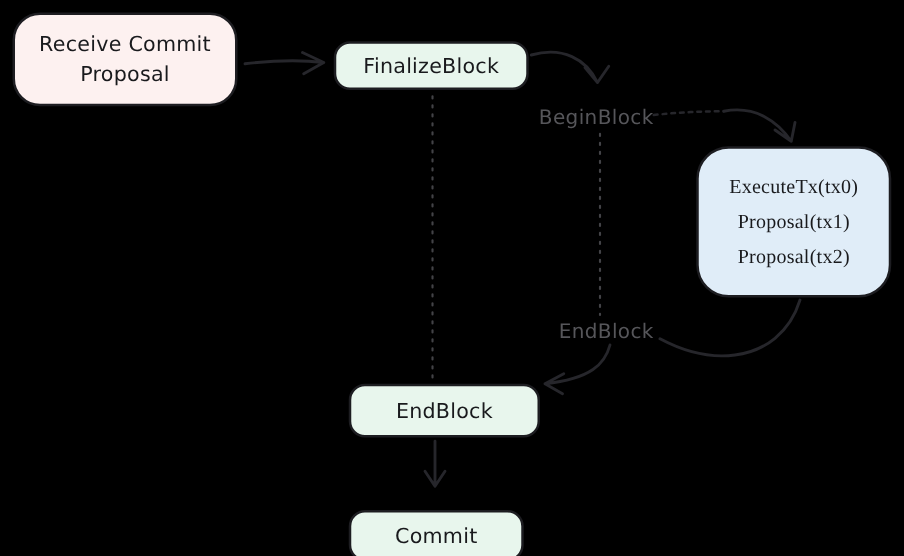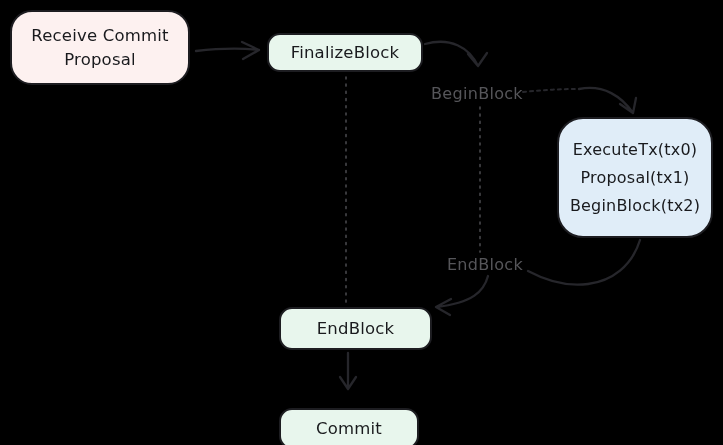--- a/index.html
+++ b/index.html
@@ -47,21 +47,21 @@
     text-align: center;
     font-size: 16.5px;
     letter-spacing: 0.2px;
   }
   .node .node-label {
     white-space: pre-line;
     line-height: 1.45;
   }
   .node.pink  { background: var(--node-fill-pink, #fdf1f0); }
   .node.mint  { background: var(--node-fill-green, #e8f6ed); }
-  .node.blue  { background: var(--node-fill-blue, #e0edf8); }
+  .node.blue  { background: var(--node-fill-blue, #e0edf8); font-family: Liberation Serif, serif; }
 
   .node-receive   { left: 10px;  top: 10px;  width: 180px; height: 75px;  border-radius: 22px; }
   .node-finalize  { left: 267px; top: 33px;  width: 156px; height: 39px;  border-radius: 13px; }
   .node-execute   { left: 557px; top: 117px; width: 156px; height: 121px; border-radius: 26px;
                     flex-direction: column; justify-content: center; }
   .node-execute .exec-line { line-height: 28px; font-size: 16px; }
   .node-consensus { left: 279px; top: 307px; width: 153px; height: 43px;  border-radius: 13px; }
   .node-commit    { left: 279px; top: 408px; width: 140px; height: 41px;  border-radius: 13px; }
 
   .phase-label {
@@ -105,21 +105,21 @@
 Proposal</span>
   </div>
 
   <div class="node mint node-finalize">
     <span class="node-label">FinalizeBlock</span>
   </div>
 
   <div class="node blue node-execute">
     <span class="exec-line">ExecuteTx(tx0)</span>
     <span class="exec-line">Proposal(tx1)</span>
-    <span class="exec-line">BeginBlock(tx2)</span>
+    <span class="exec-line">Proposal(tx2)</span>
   </div>
 
   <div class="node mint node-consensus">
     <span class="node-label">EndBlock</span>
   </div>
 
   <div class="node mint node-commit">
     <span class="node-label">Commit</span>
   </div>
 

